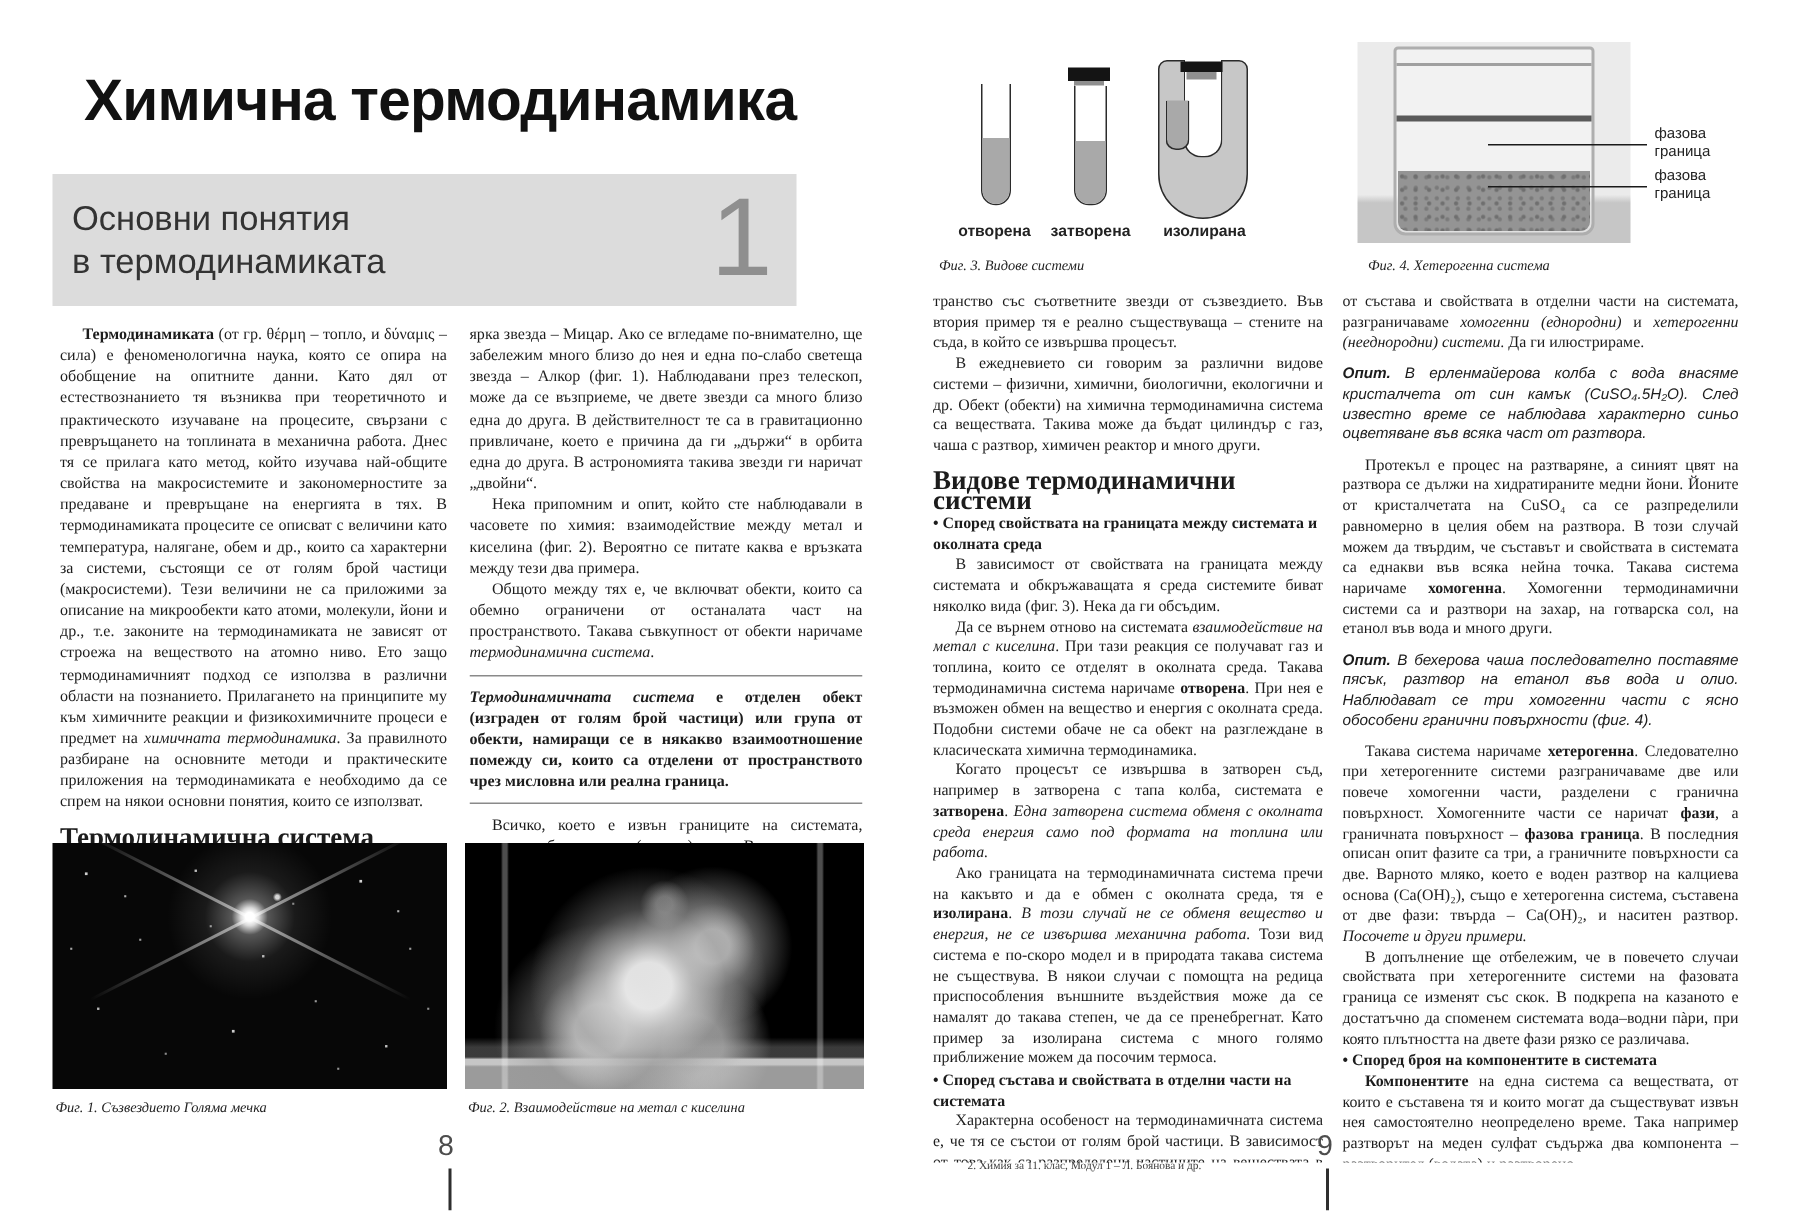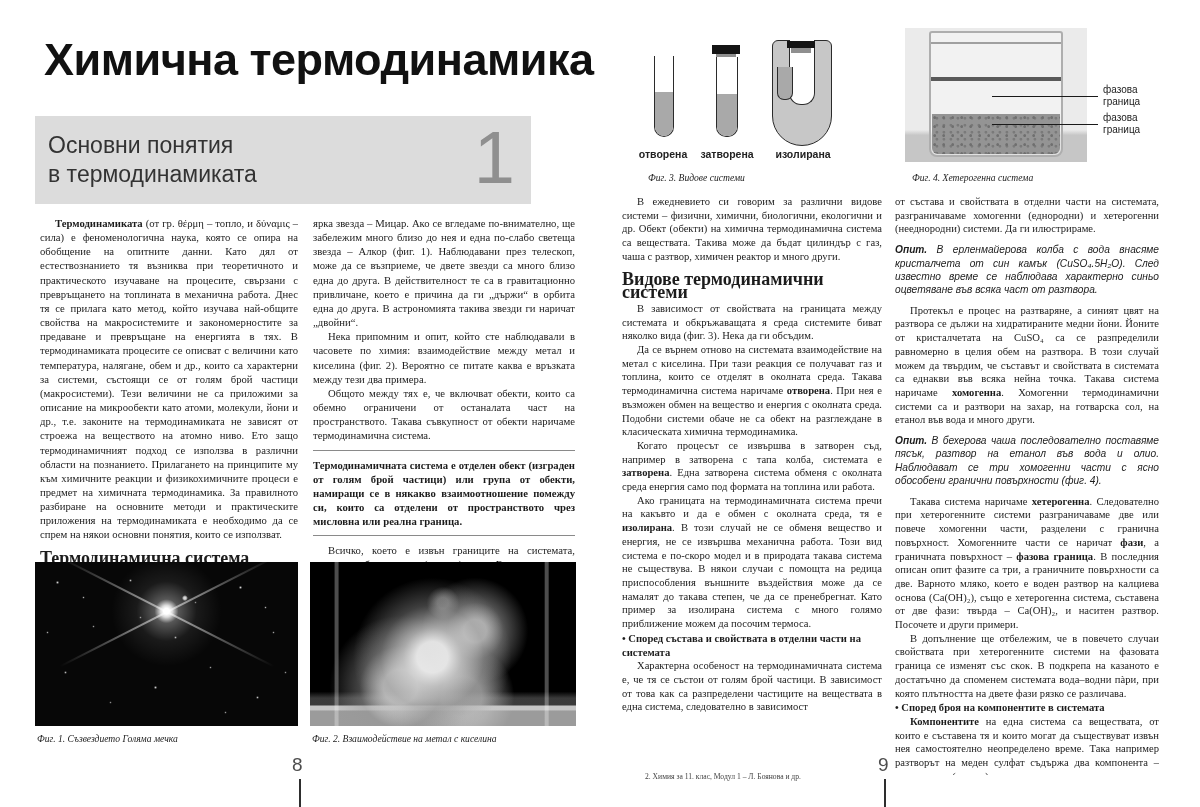--- a/index.html
+++ b/index.html
@@ -1,21 +1,21 @@
 <!DOCTYPE html>
 <html lang="bg"><head>
 <meta charset="utf-8">
 <style>
   html,body{margin:0;padding:0;}
   body{width:1200px;height:807px;background:#ffffff;font-family:"Liberation Serif",serif;}
   .spread{position:absolute;left:0;top:0;width:1200px;height:807px;background:#fff;overflow:hidden;}
 
   
-  .title{position:absolute;left:40px;top:30px;margin:4px;font-family:"Liberation Sans",sans-serif;
-         font-size:45px;font-weight:bold;color:#111;letter-spacing:-0.5px;}
+  .title{position:absolute;left:40px;top:30px;margin:16px;font-family:"Liberation Sans",sans-serif;
+         font-size:39px;font-weight:bold;color:#111;letter-spacing:-0.5px;}
   .chapter-box{position:absolute;left:35px;top:116px;width:496px;height:88px;background:#dcdcdc;}
   .chapter-sub{position:absolute;left:13px;top:15px;font-family:"Liberation Sans",sans-serif;
                font-size:23px;line-height:29px;color:#333;}
   .chapter-num{position:absolute;right:16px;top:-4px;font-family:"Liberation Sans",sans-serif;
                font-weight:200;font-size:74px;line-height:92px;color:#8f8f8f;}
 
   
   .col{position:absolute;text-align:justify;color:#1c1c1c;overflow:hidden;}
   .colL{top:216px;height:348px;font-size:10.7px;line-height:14.15px;}
   .colR{top:195px;height:580px;font-size:10.6px;line-height:13.7px;}
@@ -26,21 +26,21 @@
   .para{margin:0;}
   .ind{text-indent:15px;}
   .section-heading{font-weight:bold;font-size:18px;margin:9px 0 2px 0;text-align:left;}
   .sub-heading{font-weight:bold;margin:1px 0 0 0;text-align:left;}
   .definition-box{border-top:1px solid #8a8a8a;border-bottom:1px solid #8a8a8a;
                   font-weight:bold;padding:7px 0;margin:7px 0;}
   .experiment-note{font-family:"Liberation Sans",sans-serif;font-style:italic;
                    font-size:10.2px;line-height:13.4px;margin:7px 0;}
   .experiment-note .b{font-style:italic;}
   .b{font-weight:bold;}
-  .i{}
+  .i{font-style:italic;}
 
   
   .photo{position:absolute;overflow:hidden;}
   .fig1{left:35px;top:562px;width:263px;height:164px;background-color:#070707;
         background-image:
           radial-gradient(circle at 50% 30%, #ffffff 0 3px, rgba(255,255,255,.85) 6px,
             rgba(255,255,255,.32) 12px, rgba(255,255,255,.08) 30px, rgba(255,255,255,0) 55px),
           radial-gradient(circle at 57% 22%, rgba(255,255,255,.8) 0 1.2px, rgba(255,255,255,0) 3px);}
   .fig1 .ray{position:absolute;left:50%;top:30%;width:240px;height:2px;margin-left:-120px;
         background:linear-gradient(to right, rgba(255,255,255,0), rgba(255,255,255,.45) 35%,
@@ -82,21 +82,21 @@
          border:1.6px solid #2b2b2b;border-radius:6px 6px 30px 30px;}
   .t3cav{position:absolute;left:16px;top:-1px;width:24px;height:64px;background:#fff;
          border:1.6px solid #2b2b2b;border-top:none;border-radius:0 0 12px 12px;}
   .t3cap{position:absolute;left:14px;top:0px;width:28px;height:7px;background:#141414;}
   .t3band{position:absolute;left:18px;top:7px;width:20px;height:5px;background:#8f8f8f;}
   .t3liq{position:absolute;left:4px;top:26px;width:14px;height:32px;background:#a9a9a9;
          border:1.4px solid #2b2b2b;border-top:none;border-radius:0 0 7px 7px;}
   .tube-label{position:absolute;top:148px;width:70px;text-align:center;
               font-family:"Liberation Sans",sans-serif;font-size:10.5px;font-weight:bold;color:#222;}
   .tl1{left:628px;} .tl2{left:692px;} .tl3{left:768px;}
-  .cap3{left:648px;top:172px;}
+  .cap3{left:626px;top:172px;}
 
   
   .fig4{left:905px;top:28px;width:182px;height:134px;
         background:linear-gradient(to top,#c6c6c6 0 20%,#ebebeb 24% 100%);}
   .beaker{position:absolute;left:24px;top:3px;width:130px;height:122px;
           border:2px solid #aeaeae;border-radius:3px 3px 8px 8px;background:rgba(248,248,248,.55);}
   .beaker .rim{position:absolute;left:0;right:0;top:9px;height:2px;background:#a0a0a0;}
   .beaker .liqline{position:absolute;left:0;right:0;top:44px;height:4px;background:#5a5a5a;}
   .beaker .sand{position:absolute;left:1px;right:1px;bottom:1px;height:40px;background:#949494;
           background-image:radial-gradient(circle at 30% 40%, #6f6f6f 1px, rgba(0,0,0,0) 1.8px),
@@ -185,22 +185,24 @@
       <span class="sand"></span>
     </div>
   </div>
   <div class="f4line f4l1"></div>
   <div class="f4line f4l2"></div>
   <div class="f4label f4lab1">фазова граница</div>
   <div class="f4label f4lab2">фазова граница</div>
   <div class="figcap cap4">Фиг. 4. Хетерогенна система</div>
 
   <div class="col colR colR1">
+      <div class="para"><span>транство със съответните звезди от съзвездието. Във втория пример тя е реално съществуваща – стените на съда, в който се извършва процесът.</span></div>
       <div class="para ind"><span>В ежедневието си говорим за различни видове системи – физични, химични, биологични, екологични и др. Обект (обекти) на химична термодинамична система са веществата. Такива може да бъдат цилиндър с газ, чаша с разтвор, химичен реактор и много други.</span></div>
       <div class="section-heading"><span>Видове термодинамични системи</span></div>
+      <div class="sub-heading"><span>• Според свойствата на границата между системата и околната среда</span></div>
       <div class="para ind"><span>В зависимост от свойствата на границата между системата и обкръжаващата я среда системите биват няколко вида (фиг. 3). Нека да ги обсъдим.</span></div>
       <div class="para ind"><span>Да се върнем отново на системата </span><span class="i">взаимодействие на метал с киселина</span><span>. При тази реакция се получават газ и топлина, които се отделят в околната среда. Такава термодинамична система наричаме </span><span class="b">отворена</span><span>. При нея е възможен обмен на вещество и енергия с околната среда. Подобни системи обаче не са обект на разглеждане в класическата химична термодинамика.</span></div>
       <div class="para ind"><span>Когато процесът се извършва в затворен съд, например в затворена с тапа колба, системата е </span><span class="b">затворена</span><span>. </span><span class="i">Една затворена система обменя с околната среда енергия само под формата на топлина или работа.</span></div>
       <div class="para ind"><span>Ако границата на термодинамичната система пречи на какъвто и да е обмен с околната среда, тя е </span><span class="b">изолирана</span><span>. </span><span class="i">В този случай не се обменя вещество и енергия, не се извършва механична работа.</span><span> Този вид система е по-скоро модел и в природата такава система не съществува. В някои случаи с помощта на редица приспособления външните въздействия може да се намалят до такава степен, че да се пренебрегнат. Като пример за изолирана система с много голямо приближение можем да посочим термоса.</span></div>
       <div class="sub-heading"><span>• Според състава и свойствата в отделни части на системата</span></div>
       <div class="para ind"><span>Характерна особеност на термодинамичната система е, че тя се състои от голям брой частици. В зависимост от това как са разпределени частиците на веществата в една система, следователно в зависимост</span></div>
     </div>
   <div class="col colR colR2">
       <div class="para"><span>от състава и свойствата в отделни части на системата, разграничаваме </span><span class="i">хомогенни (еднородни)</span><span> и </span><span class="i">хетерогенни (нееднородни) системи</span><span>. Да ги илюстрираме.</span></div>
       <div class="experiment-note"><span class="b">Опит.</span><span> В ерленмайерова колба с вода внасяме кристалчета от син камък (CuSO₄.5H₂O). След известно време се наблюдава характерно синьо оцветяване във всяка част от разтвора.</span></div>

